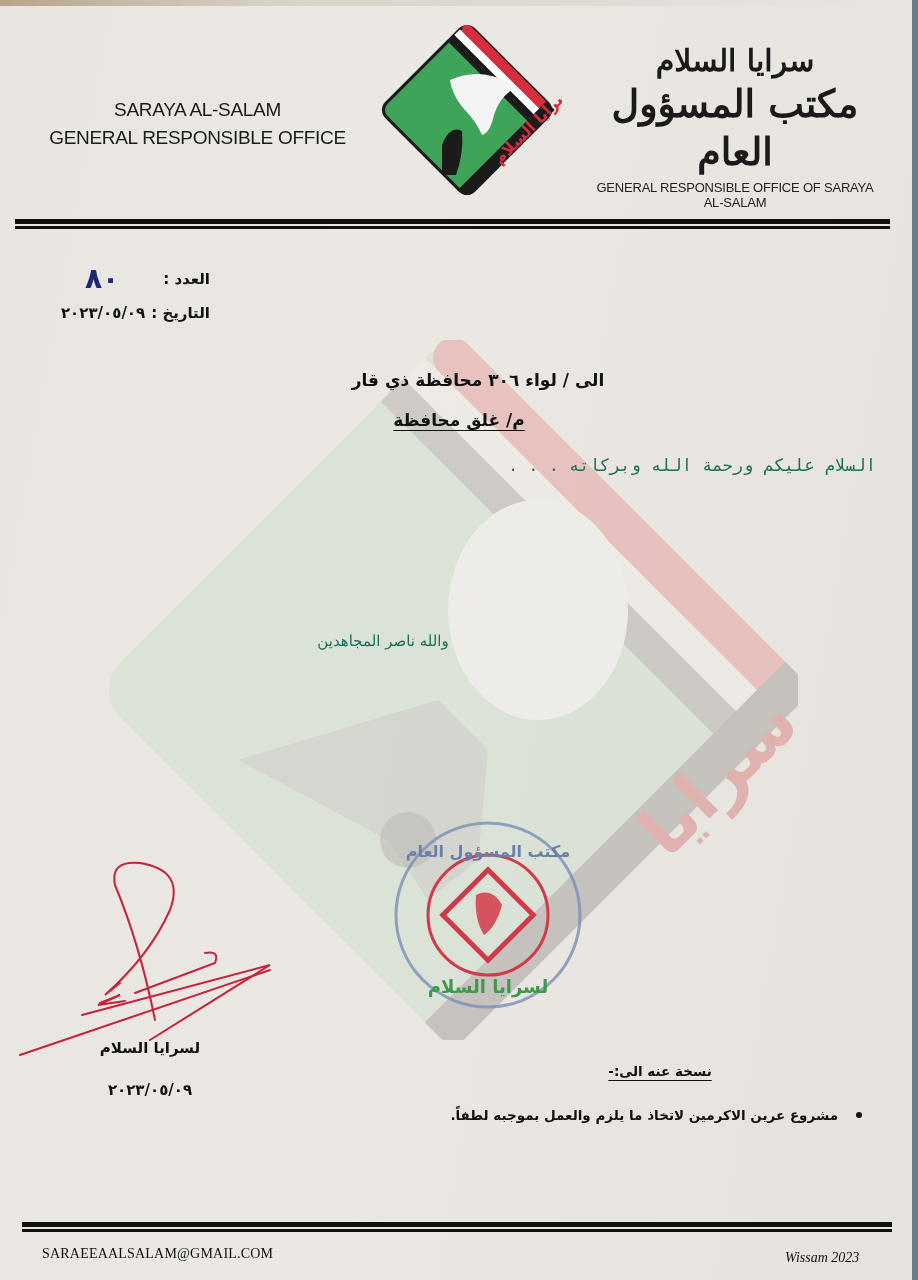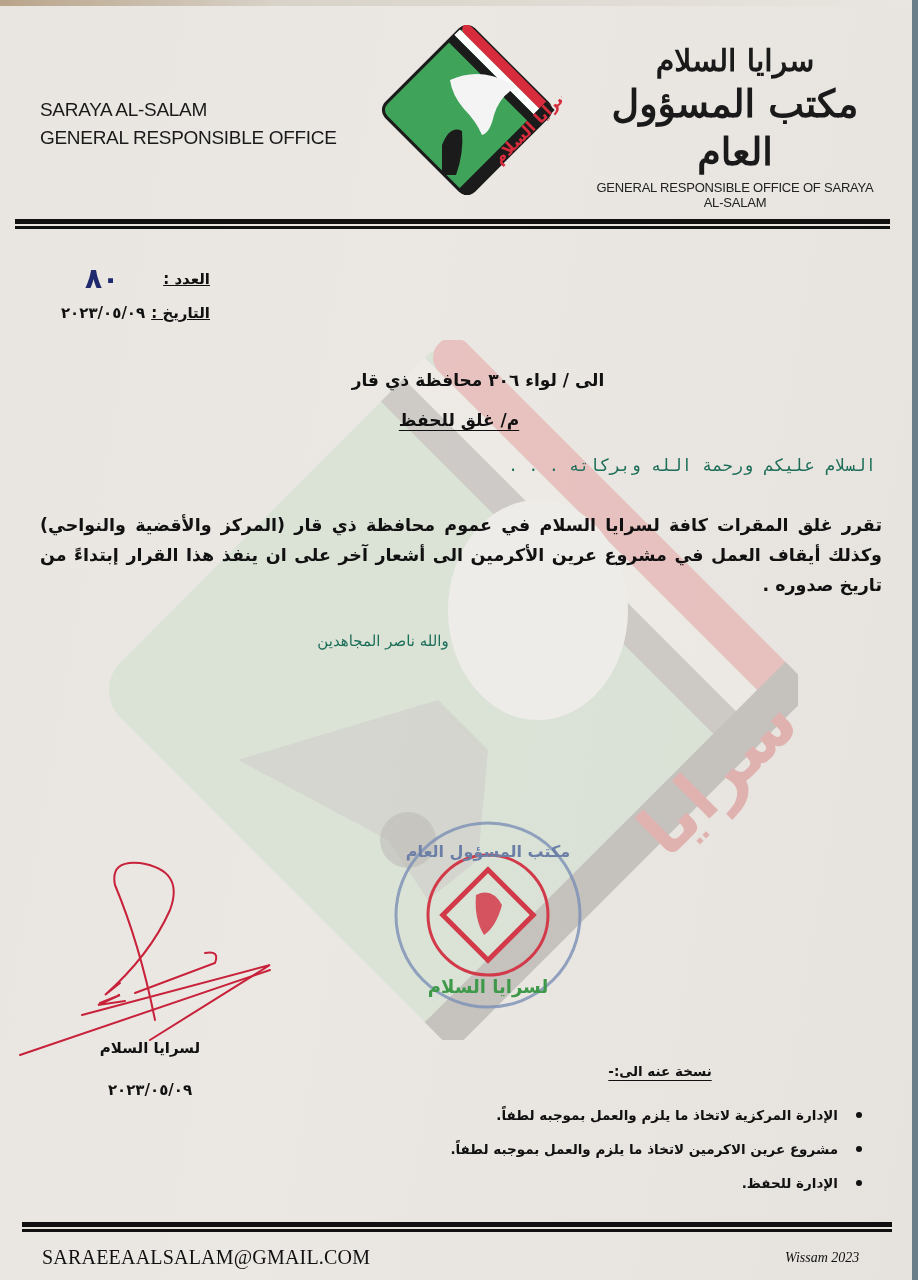--- a/index.html
+++ b/index.html
@@ -2,40 +2,40 @@
 <html><head>
 <meta charset="utf-8">
 <style>
   html,body{margin:0;padding:0;}
   body{width:918px;height:1280px;overflow:hidden;background:#8a8580;}
   .page{position:relative;width:918px;height:1280px;background:linear-gradient(100deg,#e9e6e1 0%,#ebe8e3 40%,#e6e3de 100%);overflow:hidden;font-family:"DejaVu Sans","Liberation Sans",sans-serif;color:#111;}
   .edge-right{position:absolute;right:0;top:0;width:6px;height:1280px;background:#6a7e8a;}
   .edge-top{position:absolute;left:0;top:0;width:918px;height:6px;background:linear-gradient(90deg,#b9a48a,#d8d2c8 30%,#e9e6e1);}
 
   
-  .hdr-en{position:absolute;left:40px;top:96px;width:315px;text-align:left;font-family:"Liberation Sans",sans-serif;font-size:19px;line-height:28px;color:#1a1a1a;letter-spacing:-0.3px;}
+  .hdr-en{position:absolute;left:40px;top:96px;width:315px;text-align:center;font-family:"Liberation Sans",sans-serif;font-size:19px;line-height:28px;color:#1a1a1a;letter-spacing:-0.3px;}
   .hdr-ar{position:absolute;left:590px;top:42px;width:290px;text-align:center;direction:rtl;font-family:"DejaVu Serif",serif;}
   .hdr-ar .l1{font-size:30px;line-height:38px;color:#1a1a1a;font-weight:bold;}
   .hdr-ar .l2{font-size:38px;line-height:48px;color:#1a1a1a;font-weight:bold;}
   .hdr-ar .sub{font-family:"Liberation Sans",sans-serif;font-size:13px;letter-spacing:-0.2px;direction:ltr;margin-top:4px;color:#222;}
 
   .logo{position:absolute;left:372px;top:25px;width:190px;height:170px;}
 
   .rule{position:absolute;left:15px;width:875px;}
   .rule .a{height:5px;background:#111;}
   .rule .b{height:2px;background:#e8e5e0;}
   .rule .c{height:3px;background:#111;}
 
   
   .wm{position:absolute;left:108px;top:340px;width:690px;height:700px;opacity:0.55;}
 
   
   .ref{position:absolute;left:30px;top:262px;width:180px;direction:rtl;font-family:"DejaVu Sans",sans-serif;font-weight:bold;font-size:15px;}
   .ref .row{height:34px;line-height:34px;display:flex;}
-  .ref .lbl{width:auto;text-decoration:underline;}
+  .ref .lbl{width:auto;}
   .ref .val-num{color:#1f2a6e;font-size:28px;margin-right:44px;font-weight:bold;}
   .ref .val-date{margin-right:6px;}
 
   .to{position:absolute;left:0;width:918px;text-align:center;direction:rtl;font-weight:bold;font-size:17px;}
   .subject{text-decoration:underline;text-underline-offset:4px;}
 
   .greet{position:absolute;right:42px;top:455px;direction:rtl;color:#1d6e59;font-family:Liberation Mono, monospace;font-size:17px;}
   .body{position:absolute;left:40px;top:510px;width:842px;direction:rtl;text-align:justify;font-weight:bold;font-size:17.5px;line-height:30px;}
   .closing{position:absolute;left:0;width:766px;top:632px;text-align:center;direction:rtl;color:#1d6e59;font-family:"DejaVu Serif",serif;font-size:15px;}
 
@@ -43,21 +43,21 @@
   .sign-block div{height:42px;line-height:36px;}
   .signature{position:absolute;left:10px;top:855px;width:280px;height:210px;}
   .stamp{position:absolute;left:388px;top:815px;width:200px;height:200px;}
 
   .cc{position:absolute;right:48px;top:1060px;width:420px;direction:rtl;font-size:13.5px;font-weight:bold;}
   .cc .ttl{text-decoration:underline;text-underline-offset:4px;height:44px;line-height:22px;text-align:center;}
   .cc ul{margin:0;padding:0 32px 0 0;list-style:none;}
   .cc li{position:relative;height:34px;line-height:22px;white-space:nowrap;}
   .cc li:before{content:"";position:absolute;right:-24px;top:8px;width:6px;height:6px;border-radius:50%;background:#111;}
 
-  .email{position:absolute;left:42px;top:1246px;font-family:"Liberation Serif",serif;font-size:20px;letter-spacing:0.2px;color:#111;}
+  .email{position:absolute;left:42px;top:1246px;font-family:"Liberation Serif",serif;font-size:14px;letter-spacing:0.2px;color:#111;}
   .wissam{position:absolute;left:785px;top:1250px;font-family:"Liberation Serif",serif;font-style:italic;font-size:14px;color:#111;}
 </style>
 </head>
 <body>
 
 <div class="page">
   <div class="edge-top"></div>
   <div class="edge-right"></div>
 
   <svg class="wm" viewBox="0 0 690 700">
@@ -109,24 +109,23 @@
       <span class="lbl">العدد :</span>
       <span class="val-num">٨٠</span>
     </div>
     <div class="row">
       <span class="lbl">التاريخ :</span>
       <span class="val-date">٢٠٢٣/٠٥/٠٩</span>
     </div>
   </div>
 
   <div class="to" style="top:370px;margin-left:19px;">الى / لواء ٣٠٦ محافظة ذي قار</div>
-  <div class="to" style="top:410px;"><span class="subject">م/ غلق للحفظ</span></div>
+  <div class="to" style="top:410px;"><span class="subject">م/ غلق محافظة</span></div>
 
   <div class="greet">السلام عليكم ورحمة الله وبركاته . . .</div>
-  <div class="body">تقرر غلق المقرات كافة لسرايا السلام في عموم محافظة ذي قار (المركز والأقضية والنواحي) وكذلك أيقاف العمل في مشروع عرين الأكرمين الى أشعار آخر على ان ينفذ هذا القرار إبتداءً من تاريخ صدوره .</div>
   <div class="closing">والله ناصر المجاهدين</div>
 
   <svg class="stamp" viewBox="0 0 200 200">
     <circle cx="100" cy="100" r="92" fill="none" stroke="#7a8fb5" stroke-width="3" opacity="0.8"></circle>
     <circle cx="100" cy="100" r="60" fill="none" stroke="#d23a4a" stroke-width="3"></circle>
     <g transform="translate(100,100) rotate(45)">
       <rect x="-32" y="-32" width="64" height="64" fill="none" stroke="#d23a4a" stroke-width="5"></rect>
     </g>
     <path d="M88 80 Q104 72 114 90 Q108 112 96 120 Q86 104 88 80Z" fill="#d23a4a" opacity="0.85"></path>
     <text x="100" y="42" text-anchor="middle" fill="#6c7fa6" font-size="16" font-weight="bold" font-family="DejaVu Sans,sans-serif">مكتب المسؤول العام</text>
@@ -144,23 +143,21 @@
   </svg>
 
   <div class="sign-block">
     <div>لسرايا السلام</div>
     <div>٢٠٢٣/٠٥/٠٩</div>
   </div>
 
   <div class="cc">
     <div class="ttl">نسخة عنه الى:-</div>
     <ul>
-      <li>الإدارة المركزية لاتخاذ ما يلزم والعمل بموجبه لطفاً.</li>
       <li>مشروع عرين الاكرمين لاتخاذ ما يلزم والعمل بموجبه لطفاً.</li>
-      <li>الإدارة للحفظ.</li>
     </ul>
   </div>
 
   <div class="rule" style="top:1222px;left:22px;width:870px;">
     <div class="a"></div>
       <div class="b"></div>
       <div class="c"></div>
   </div>
   <div class="email">SARAEEAALSALAM@GMAIL.COM</div>
   <div class="wissam">Wissam 2023</div>

